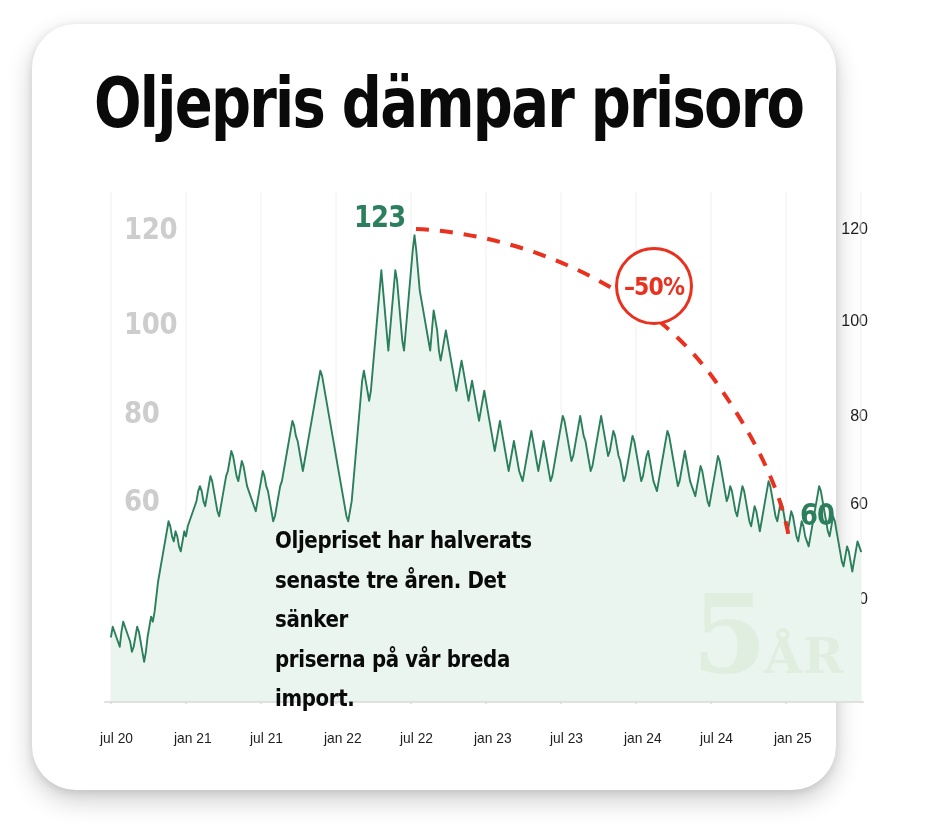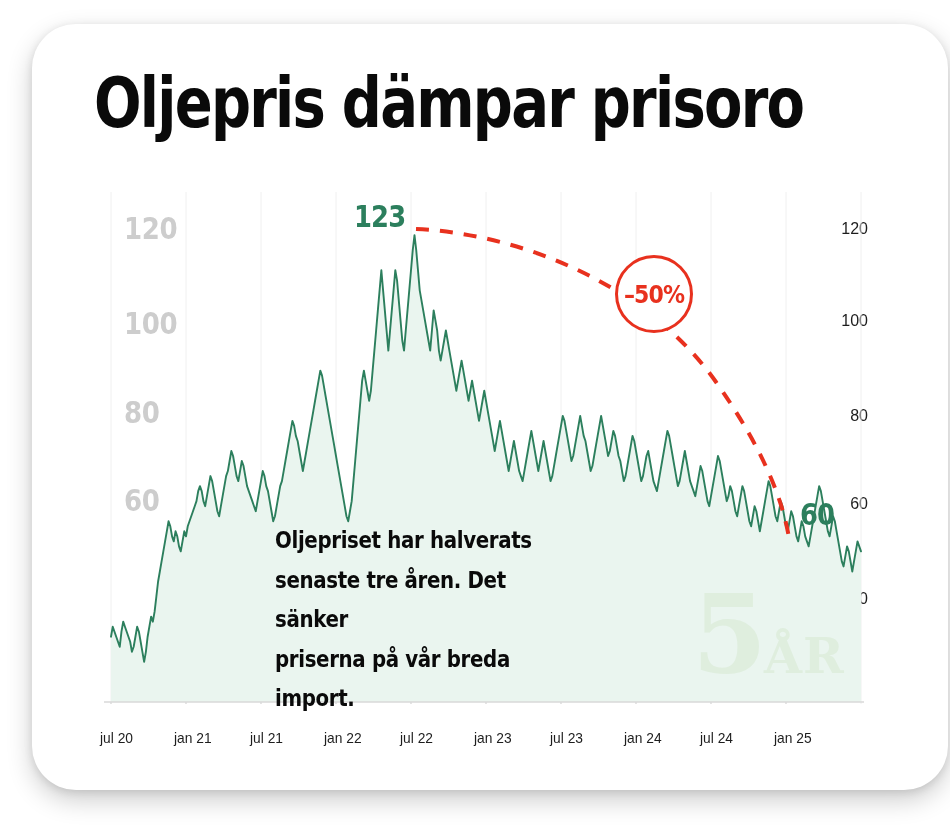--- a/index.html
+++ b/index.html
@@ -11,21 +11,21 @@
   }
   #root {
     position: relative;
     width: 950px; height: 830px;
     background: #ffffff;
   }
   
   .card {
     position: absolute;
     left: 32px; top: 24px;
-    width: 916px; height: 766px;
+    width: 804px; height: 766px;
     background: #ffffff;
     border-radius: 44px;
     box-shadow: 0 10px 26px rgba(0,0,0,0.20),
                 0 2px 8px rgba(0,0,0,0.10);
   }
   
   .title {
     position: absolute;
     left: 62px; top: 44px;
     width: 760px;
@@ -99,21 +99,21 @@
     font-size: 30px;
     color: #2c7f5d;
     letter-spacing: -1px;
     transform: scaleX(0.86);
     transform-origin: left top;
     z-index: 6;
   }
   
   .badge {
     position: absolute;
-    left: 583px; top: 231px;
+    left: 583px; top: 223px;
     width: 72px; height: 72px;
     border: 3.5px solid #e8311e;
     border-radius: 50%;
     background: #ffffff;
     z-index: 7;
   }
   .badge-text {
     position: absolute;
     left: 0; top: 0;
     width: 72px; height: 72px;

